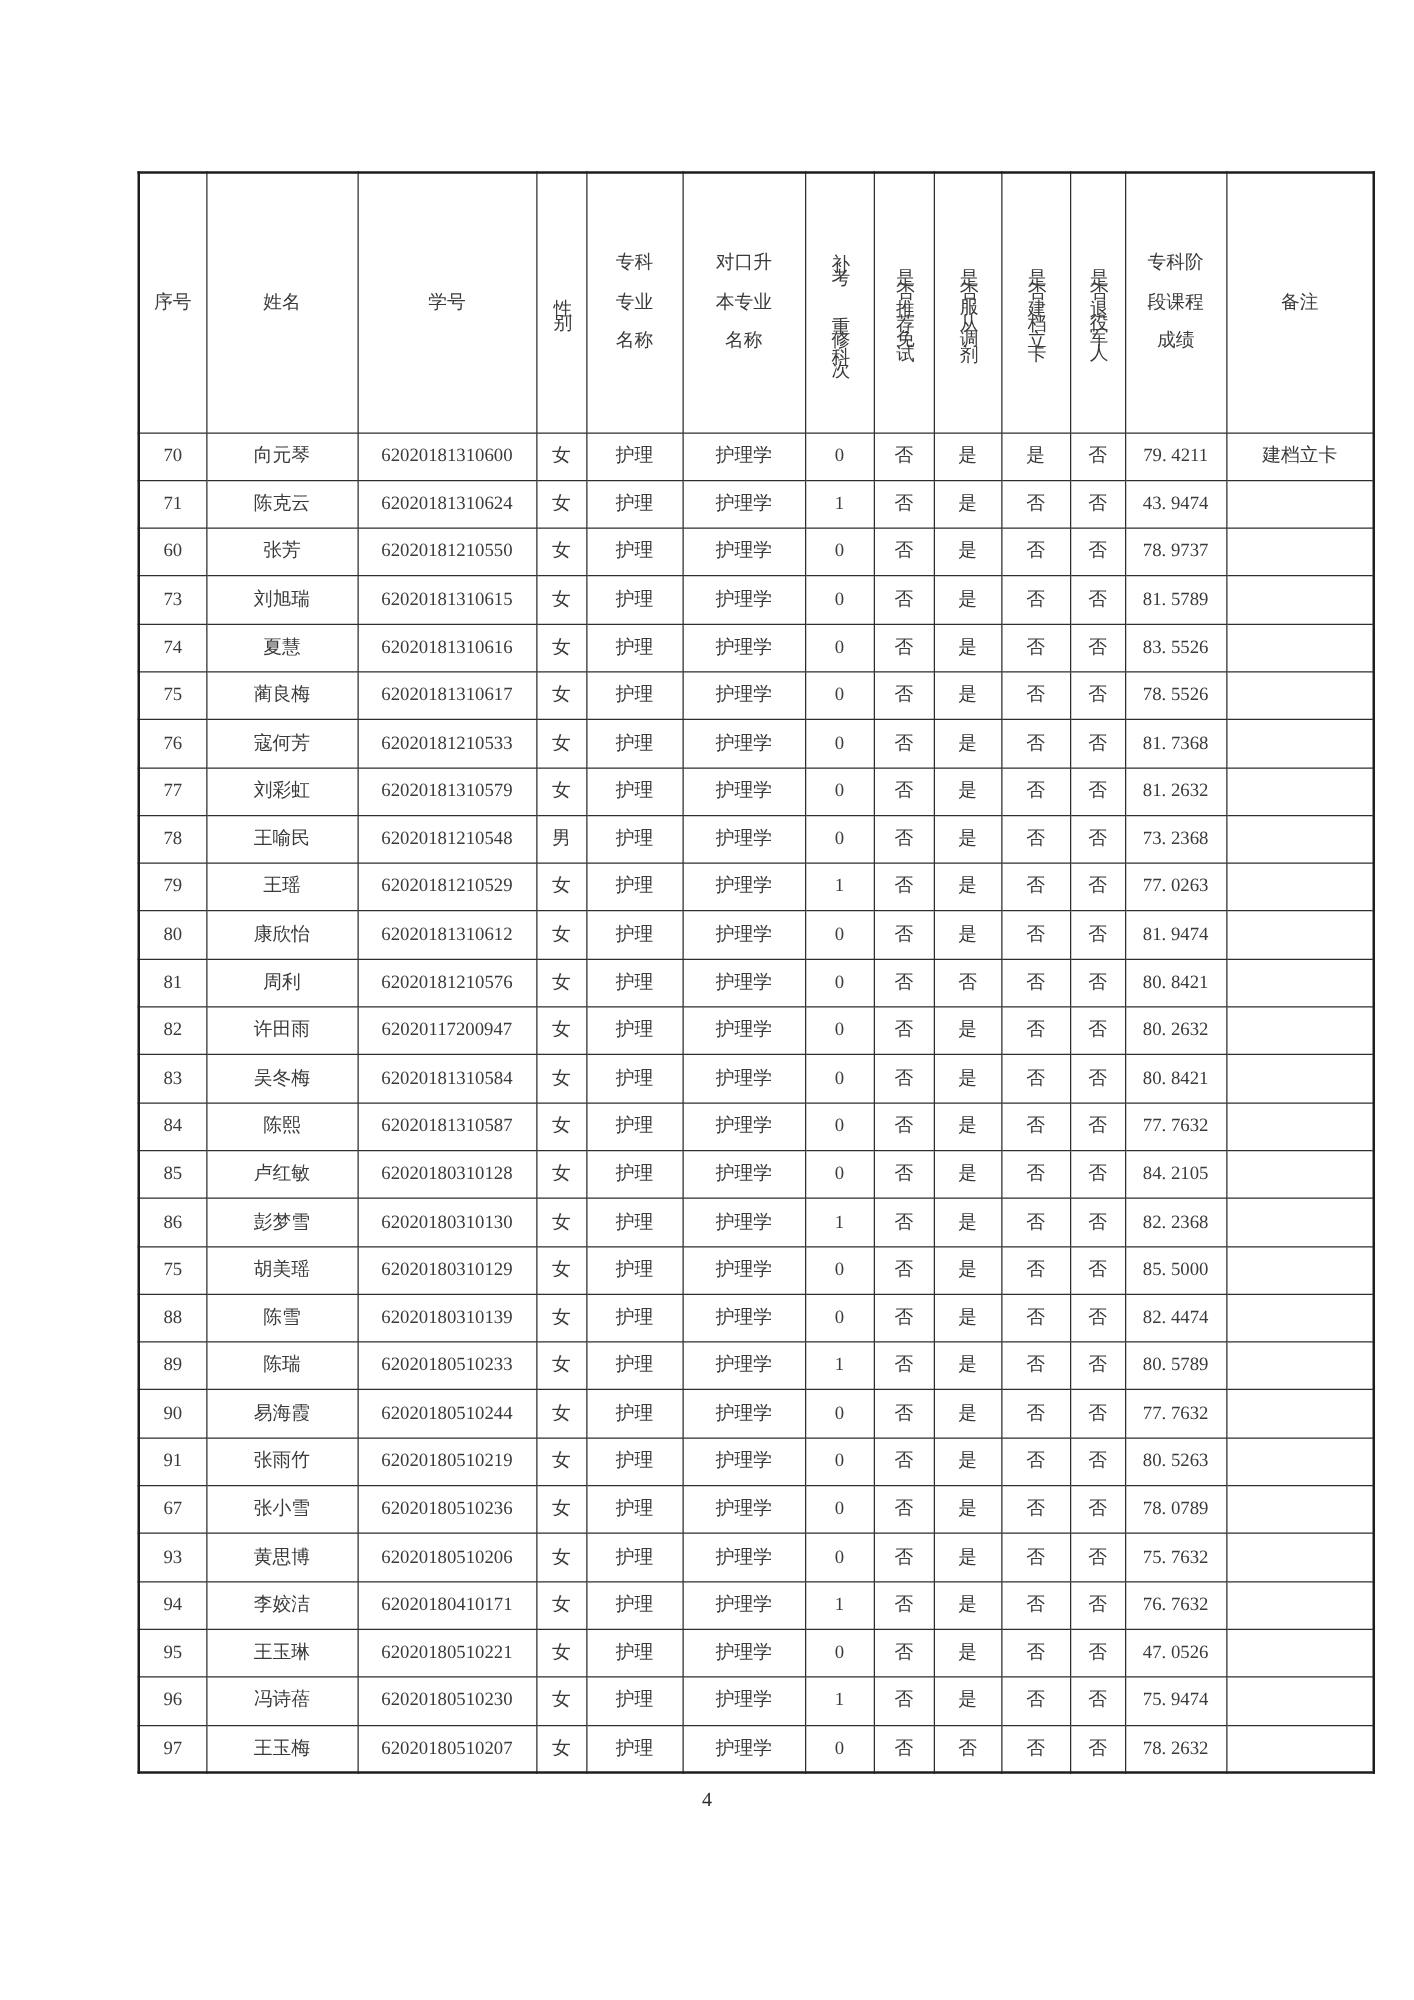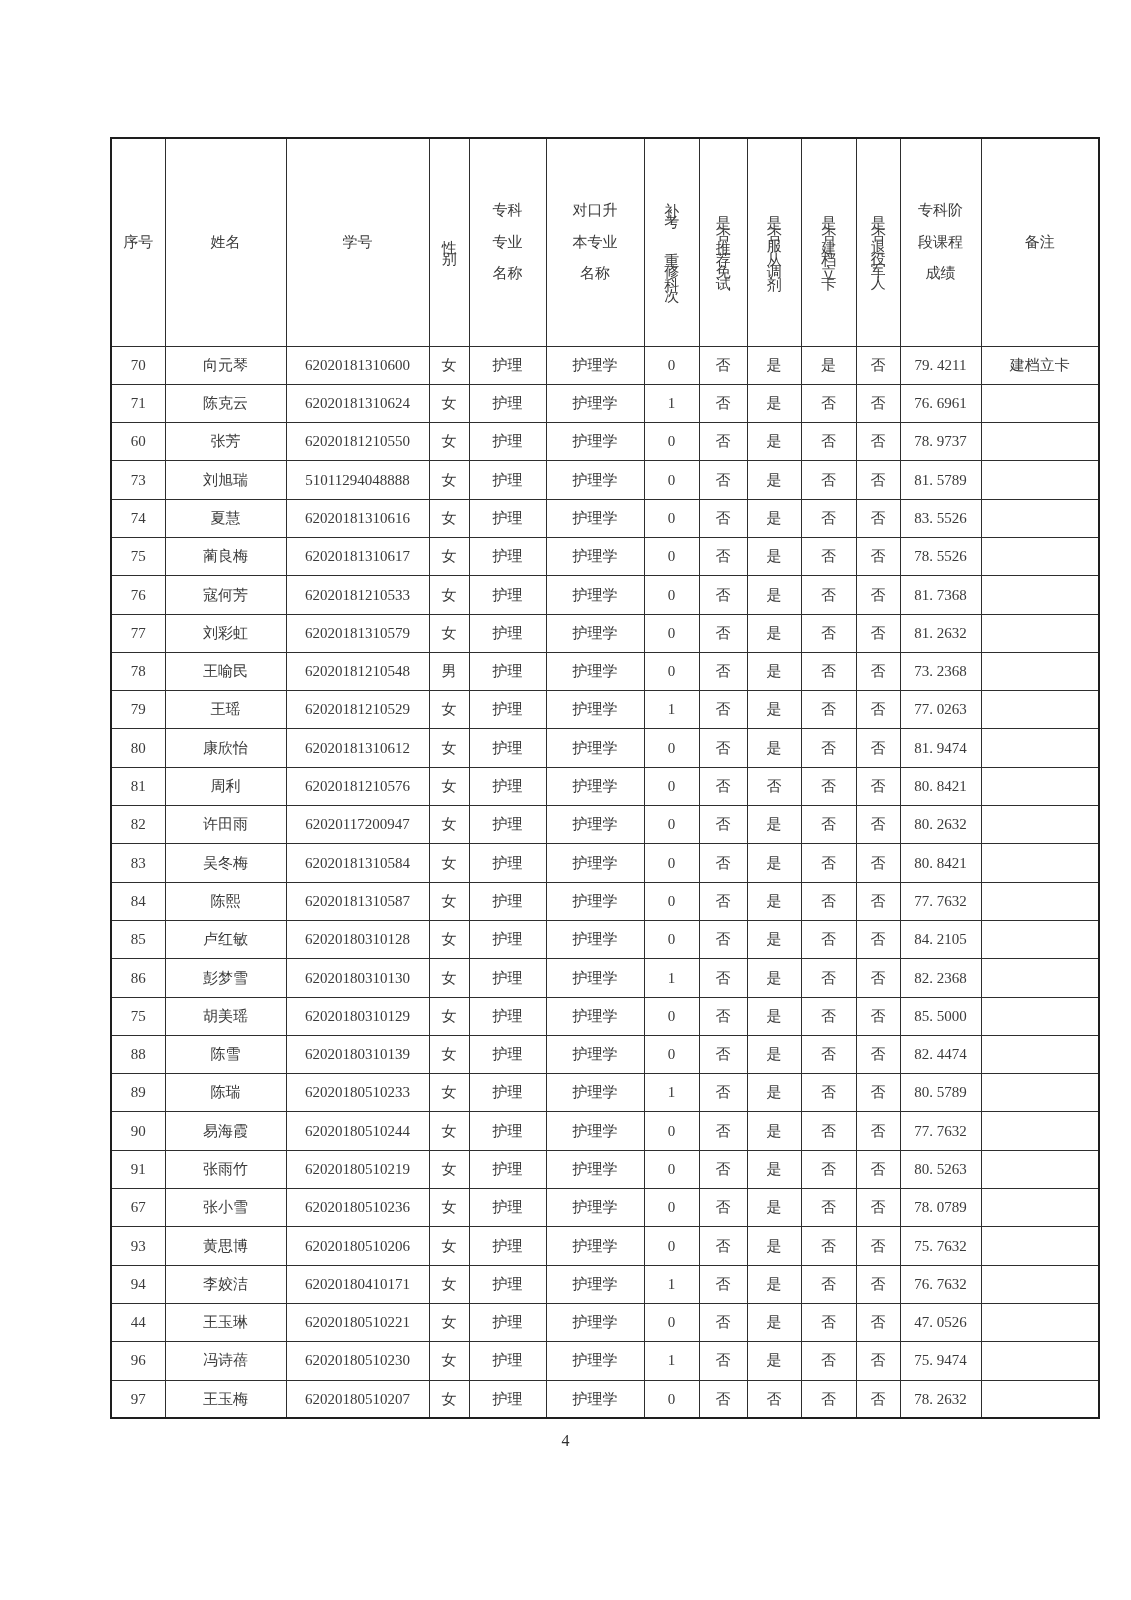--- a/index.html
+++ b/index.html
@@ -125,42 +125,42 @@
           <td><span class="htext">陈克云</span></td>
           <td><span class="htext">62020181310624</span></td>
           <td><span class="htext">女</span></td>
           <td><span class="htext">护理</span></td>
           <td><span class="htext">护理学</span></td>
           <td><span class="htext">1</span></td>
           <td><span class="htext">否</span></td>
           <td><span class="htext">是</span></td>
           <td><span class="htext">否</span></td>
           <td><span class="htext">否</span></td>
-          <td><span class="htext">76. 6961</span></td>
+          <td><span class="htext">43. 9474</span></td>
           <td><span class="htext"></span></td>
         </tr>
         <tr>
           <td><span class="htext">60</span></td>
           <td><span class="htext">张芳</span></td>
           <td><span class="htext">62020181210550</span></td>
           <td><span class="htext">女</span></td>
           <td><span class="htext">护理</span></td>
           <td><span class="htext">护理学</span></td>
           <td><span class="htext">0</span></td>
           <td><span class="htext">否</span></td>
           <td><span class="htext">是</span></td>
           <td><span class="htext">否</span></td>
           <td><span class="htext">否</span></td>
           <td><span class="htext">78. 9737</span></td>
           <td><span class="htext"></span></td>
         </tr>
         <tr>
           <td><span class="htext">73</span></td>
           <td><span class="htext">刘旭瑞</span></td>
-          <td><span class="htext">51011294048888</span></td>
+          <td><span class="htext">62020181310615</span></td>
           <td><span class="htext">女</span></td>
           <td><span class="htext">护理</span></td>
           <td><span class="htext">护理学</span></td>
           <td><span class="htext">0</span></td>
           <td><span class="htext">否</span></td>
           <td><span class="htext">是</span></td>
           <td><span class="htext">否</span></td>
           <td><span class="htext">否</span></td>
           <td><span class="htext">81. 5789</span></td>
           <td><span class="htext"></span></td>
@@ -474,21 +474,21 @@
           <td><span class="htext">护理学</span></td>
           <td><span class="htext">1</span></td>
           <td><span class="htext">否</span></td>
           <td><span class="htext">是</span></td>
           <td><span class="htext">否</span></td>
           <td><span class="htext">否</span></td>
           <td><span class="htext">76. 7632</span></td>
           <td><span class="htext"></span></td>
         </tr>
         <tr>
-          <td><span class="htext">44</span></td>
+          <td><span class="htext">95</span></td>
           <td><span class="htext">王玉琳</span></td>
           <td><span class="htext">62020180510221</span></td>
           <td><span class="htext">女</span></td>
           <td><span class="htext">护理</span></td>
           <td><span class="htext">护理学</span></td>
           <td><span class="htext">0</span></td>
           <td><span class="htext">否</span></td>
           <td><span class="htext">是</span></td>
           <td><span class="htext">否</span></td>
           <td><span class="htext">否</span></td>

